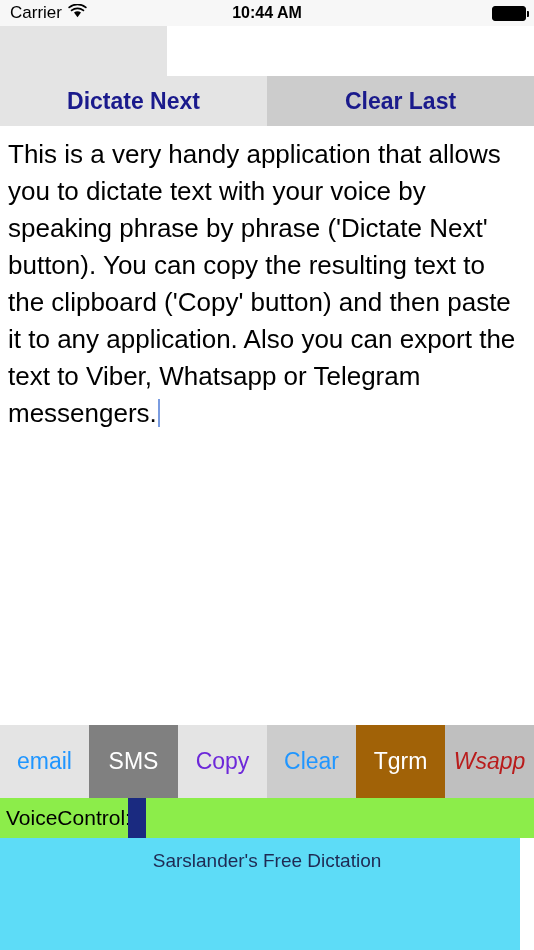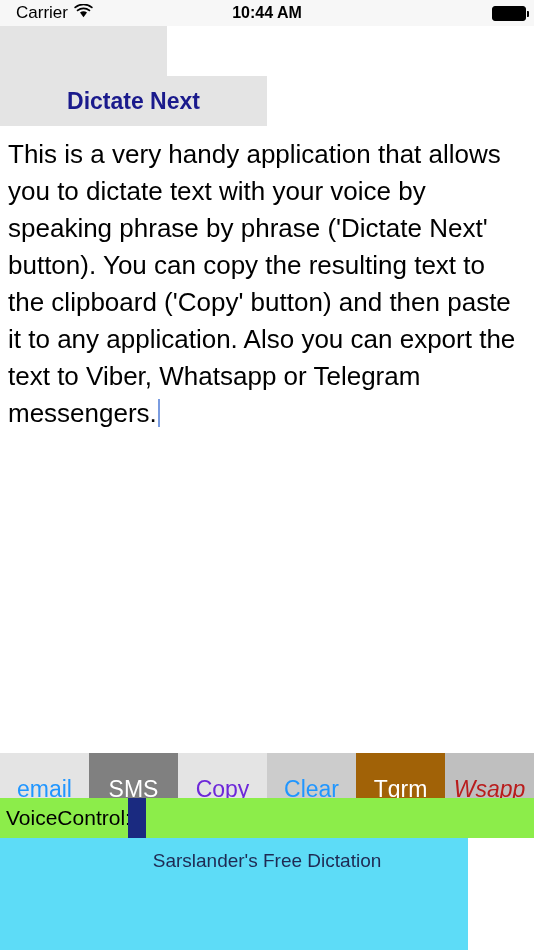--- a/index.html
+++ b/index.html
@@ -23,21 +23,21 @@
     width: 534px;
     height: 26px;
     background: #f7f7f7;
     display: flex;
     align-items: center;
     font-size: 17px;
     color: #000;
   }
   .status-left {
     position: absolute;
-    left: 16px;
+    left: 10px;
     display: flex;
     align-items: center;
     gap: 6px;
   }
   .status-center {
     position: absolute;
     left: 0; right: 0;
     text-align: center;
     font-weight: bold;
     font-size: 16px;
@@ -144,21 +144,21 @@
     width: 2px;
     height: 28px;
     background: #7a9ce0;
     vertical-align: -5px;
     margin-left: 1px;
   }
 
   
   .export-row {
     position: absolute;
-    top: 753px;
+    top: 725px;
     left: 0;
     width: 534px;
     height: 73px;
     display: flex;
   }
   .export-btn {
     flex: 1 1 0;
     display: flex;
     align-items: center;
     justify-content: center;
@@ -188,21 +188,21 @@
     height: 40px;
     background: #1a2a80;
     flex: none;
   }
 
   
   .footer {
     position: absolute;
     top: 838px;
     left: 0;
-    width: 468px;
+    width: 520px;
     height: 112px;
     background: #5ddcf7;
   }
   .footer-title {
     position: absolute;
     top: 12px;
     left: 0;
     width: 534px;
     text-align: center;
     font-size: 19px;
@@ -228,20 +228,21 @@
     <span class="battery-icon"></span>
   </div>
 </div>
 
 <div class="toolbar-row row1">
   <div class="tb-cell spacer-cell"></div>
 </div>
 
 <div class="toolbar-row row2">
   <div class="tb-cell dictate-cell">Dictate Next</div>
+  <div class="tb-cell clearlast-cell">Clear Last</div>
 </div>
 
 <div class="text-area">
   <span class="text-body">This is a very handy application that allows you to dictate text with your voice by speaking phrase by phrase ('Dictate Next' button). You can copy the resulting text to the clipboard ('Copy' button) and then paste it to any application. Also you can export the text to Viber, Whatsapp or Telegram messengers.</span><span class="caret"></span>
 </div>
 
 <div class="export-row">
     <div class="export-btn" style="background: rgb(228, 228, 228); color: rgb(32, 150, 255);">email</div>
     <div class="export-btn" style="background: rgb(128, 128, 128); color: rgb(255, 255, 255);">SMS</div>
     <div class="export-btn" style="background: rgb(228, 228, 228); color: #6d28d9;">Copy</div>

